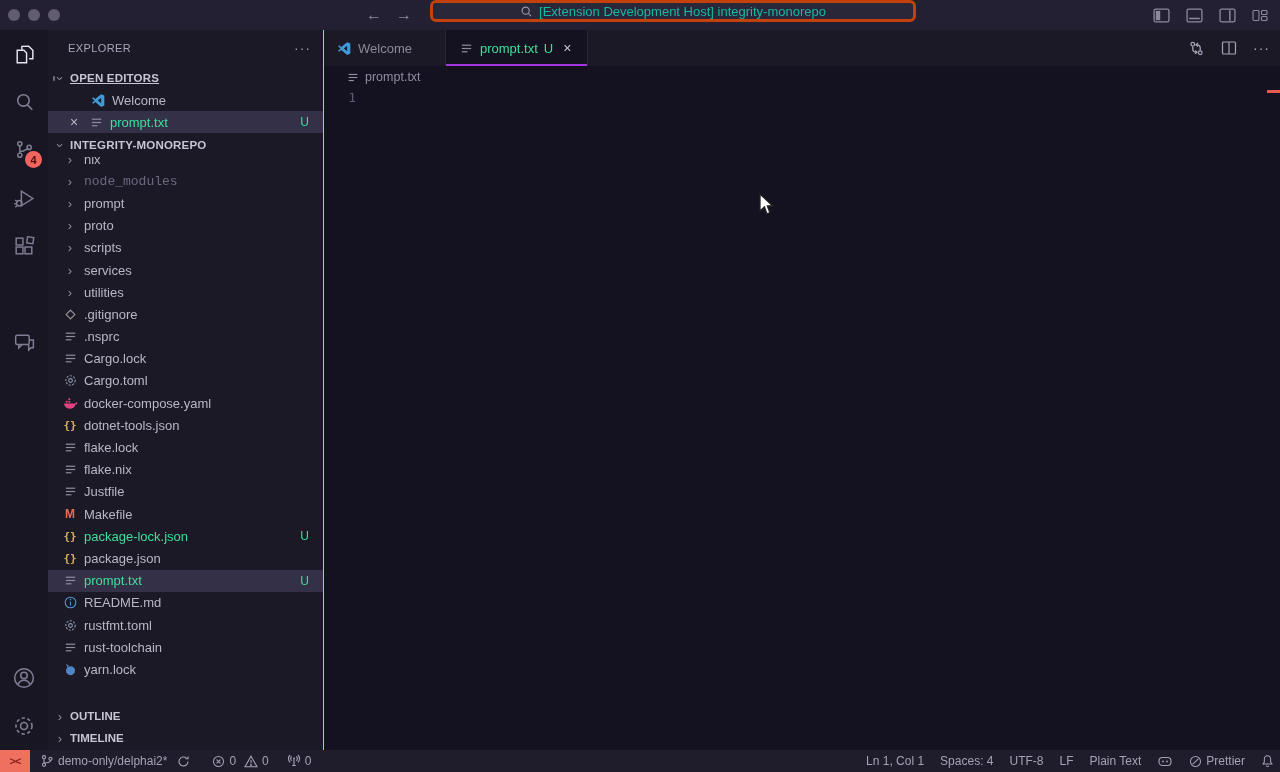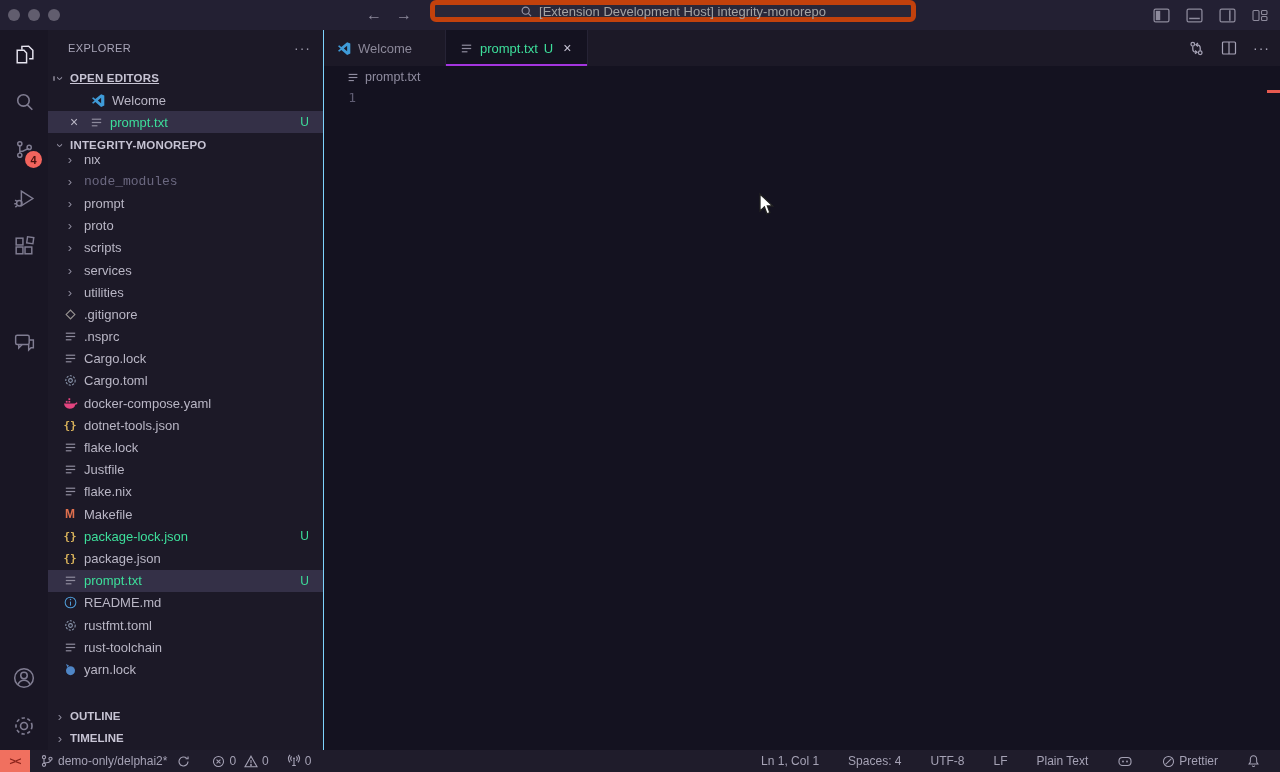--- a/index.html
+++ b/index.html
@@ -9,23 +9,23 @@
 
   
   .titlebar { position:absolute; left:0; top:0; width:1280px; height:30px;
     background:#232033; display:flex; align-items:center; }
   .traffic { display:flex; gap:8px; margin-left:8px; }
   .tl-dot { width:12px; height:12px; border-radius:50%; background:#615d6e; }
   .nav-arrows { position:absolute; left:366px; top:0; height:30px; display:flex; gap:14px;
     align-items:center; color:#8d8a9c; font-size:16px; }
   .nav-arrows span { cursor:default; }
   .cmd-center { position:absolute; left:430px; top:0; width:486px; height:22px;
-    background:#2a2738; border:5px solid #c2410c; border-radius:6px;
+    background:#2a2738; border:3px solid #c2410c; border-radius:6px;
     display:flex; align-items:center; justify-content:center; gap:6px;
-    color:#a3a3a3; font-size:13px; }
+    color:#14b8a6; font-size:13px; }
   .tb-icons { position:absolute; right:12px; top:0; height:30px; display:flex; gap:16px;
     align-items:center; color:#8d8a9c; }
   .tb-icons svg { display:block; }
 
   
   .activitybar { position:absolute; left:0; top:30px; width:48px; height:720px;
     background:#191624; display:flex; flex-direction:column; align-items:center; }
   .act-item { position:relative; width:48px; height:48px; display:flex;
     align-items:center; justify-content:center; color:#807d92; }
   .act-item.active { color:#e6e4ef; }
@@ -97,21 +97,21 @@
     line-height:14px; }
   .ruler-mark { position:absolute; right:0; top:2px; width:13px; height:3px; background:#e85a50; }
 
   
   .statusbar { position:absolute; left:0; top:750px; width:1280px; height:22px;
     background:#1f1c2b; color:#a5a2b5; font-size:12px; display:flex; align-items:center; }
   .sb-item { display:flex; align-items:center; gap:4px; padding:0 6px; height:22px; }
   .remote { width:30px; height:22px; background:var(--remote-bg,#f0705f); color:#8b241c;
     display:flex; align-items:center; justify-content:center; font-weight:bold; font-size:11px;
     letter-spacing:-1px; }
-  .sb-right { margin-left:auto; display:flex; align-items:center; gap:17px; padding-right:14px; }
+  .sb-right { margin-left:auto; display:flex; align-items:center; gap:4px; }
   .statusbar svg { display:block; }
 
   .cursor { position:absolute; left:757px; top:192px; z-index:50; pointer-events:none; }
 </style>
 </head>
 <body>
 
 <div class="win">
 
   <div class="titlebar">
@@ -358,31 +358,31 @@
           <span class="tree-label">flake.lock</span>
         </div>
         <div class="tree-row">
           <span class="row-icon">
             <svg viewBox="0 0 16 16" stroke="#8d8a9c" stroke-width="1.3">
               <line x1="3" y1="4.5" x2="13" y2="4.5"></line>
               <line x1="3" y1="8" x2="13" y2="8"></line>
               <line x1="3" y1="11.5" x2="9" y2="11.5"></line>
             </svg>
           </span>
+          <span class="tree-label">flake.nix</span>
+        </div>
+        <div class="tree-row">
+          <span class="row-icon">
+            <svg viewBox="0 0 16 16" stroke="#8d8a9c" stroke-width="1.3">
+              <line x1="3" y1="4.5" x2="13" y2="4.5"></line>
+              <line x1="3" y1="8" x2="13" y2="8"></line>
+              <line x1="3" y1="11.5" x2="9" y2="11.5"></line>
+            </svg>
+          </span>
           <span class="tree-label">Justfile</span>
-        </div>
-        <div class="tree-row">
-          <span class="row-icon">
-            <svg viewBox="0 0 16 16" stroke="#8d8a9c" stroke-width="1.3">
-              <line x1="3" y1="4.5" x2="13" y2="4.5"></line>
-              <line x1="3" y1="8" x2="13" y2="8"></line>
-              <line x1="3" y1="11.5" x2="9" y2="11.5"></line>
-            </svg>
-          </span>
-          <span class="tree-label">flake.nix</span>
         </div>
         <div class="tree-row">
           <span class="row-icon">
             <span class="m-ic">M</span>
           </span>
           <span class="tree-label">Makefile</span>
         </div>
         <div class="tree-row">
           <span class="row-icon">
             <span class="braces-ic">{}</span>

